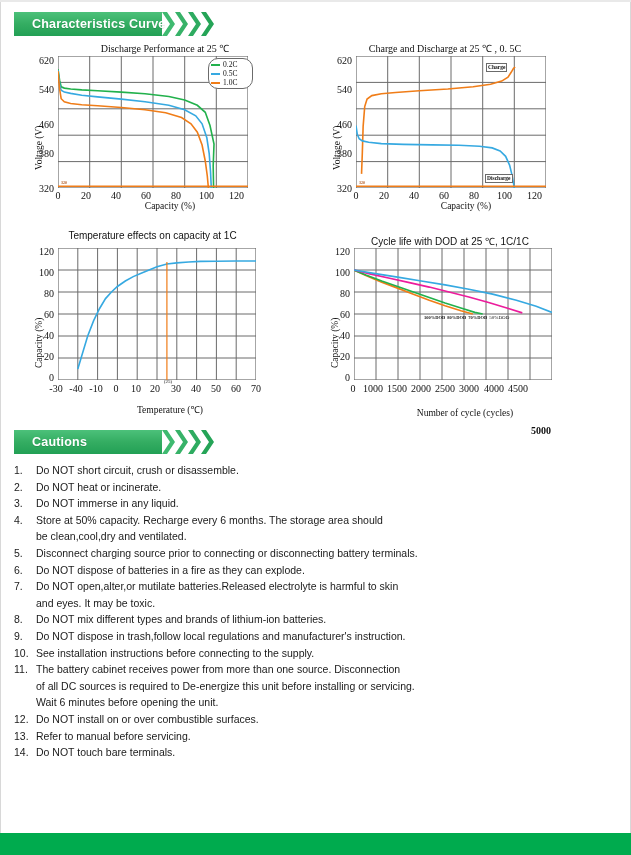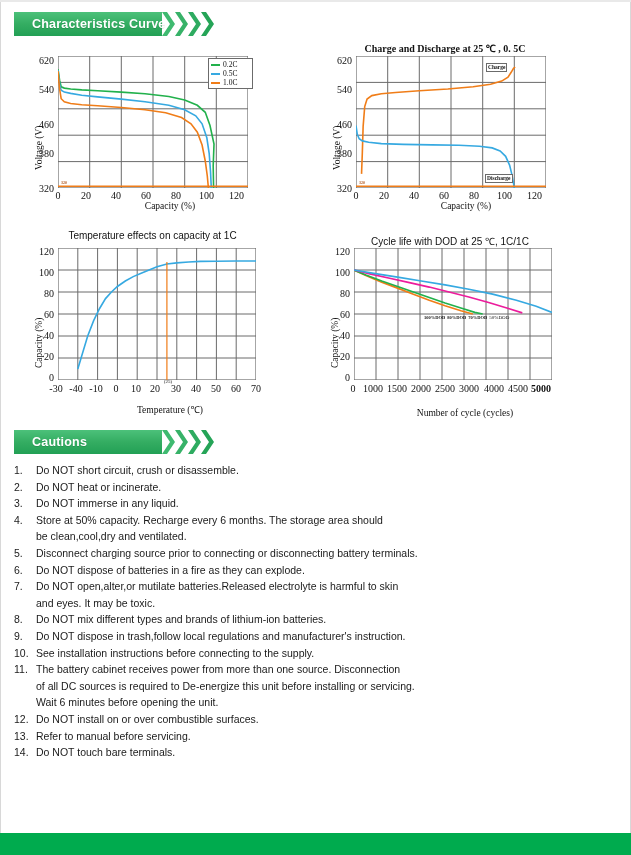--- a/index.html
+++ b/index.html
@@ -59,21 +59,21 @@
   .xlabel{
     position:absolute;text-align:center;font-size:9.5px;color:#111;white-space:nowrap;
   }
   .xlabel.serif{font-family:"Liberation Serif",serif;}
   .ytick,.xtick{
     position:absolute;font-size:10px;color:#111;white-space:nowrap;
   }
   .ytick{text-align:right;}
   .xtick{text-align:center;}
   .ytick.serif,.xtick.serif{font-family:"Liberation Serif",serif;}
-  .tick-bold{font-weight:bold;}
+  .tick-bold{font-weight:bold;margin-top:42px;}
 
   .legend-box{
     position:absolute;border:1px solid #6b6b6b;background:#fff;
     padding:1px 3px 1px 2px;
   }
   .legend-row{display:flex;align-items:center;height:9px;}
   .legend-swatch{width:9px;height:2px;margin-right:3px;flex:0 0 auto;}
   .legend-text{font-family:"Liberation Serif",serif;font-size:7.5px;color:#111;}
 
   .curve-tag{
@@ -138,20 +138,21 @@
         <svg width="13" height="24" viewBox="0 0 13 24">
           <path d="M0 0 L8 12 L0 24 L5 24 L13 12 L5 0 Z" fill="#25a457"></path>
         </svg>
       </div>
   </div>
 </div>
 
 <div class="charts">
 
   <div class="chart-cell" style="left:20px;top:0px;width:290px;height:185px;">
+    <div class="chart-title serif" style="position:absolute;left:0;top:3px;">Discharge Performance at 25 ℃</div>
     <div class="ylabel serif" style="left:14px;top:132px;">Voltage (V)</div>
     <div class="xlabel serif" style="left:40px;top:163px;width:220px;">Capacity (%)</div>
 
     <div class="ytick serif" style="left:12px;top:17px;width:22px;">620</div>
     <div class="ytick serif" style="left:12px;top:46px;width:22px;">540</div>
     <div class="ytick serif" style="left:12px;top:81px;width:22px;">460</div>
     <div class="ytick serif" style="left:12px;top:110px;width:22px;">380</div>
     <div class="ytick serif" style="left:12px;top:145px;width:22px;">320</div>
 
     <div class="xtick serif" style="left:31px;top:152px;width:14px;">0</div>
@@ -176,38 +177,38 @@
         <line x1="158.3" y1="0" x2="158.3" y2="132"></line>
       </g>
       <path d="M0,13.2 L1.58,24.2 L3.17,30.8 L6.33,32.1 L12.67,33 L23.75,33.9 L39.58,34.8 L63.33,36.1 L87.08,37.8 L110.83,40.5 L126.67,44 L139.33,49.3 L147.25,56.3 L152,69.5 L156,88 L155.2,110 L155.6,132" fill="none" stroke="#22b14c" stroke-width="1.6"></path>
       <path d="M0,14.1 L1.58,28.2 L3.17,34.3 L6.33,36.1 L12.67,37.4 L23.75,39.2 L39.58,40.9 L63.33,43.1 L87.08,45.8 L110.83,49.3 L126.67,53.7 L137.75,59.8 L144.08,67.8 L148.83,81.8 L151.2,97.7 L152.5,115.3 L153.3,132" fill="none" stroke="#36a9e1" stroke-width="1.6"></path>
       <path d="M0,15 L1.58,33 L3.17,42.7 L6.33,45.8 L12.67,47.5 L23.75,48.8 L39.58,49.7 L63.33,51.5 L87.08,53.7 L107.67,56.8 L123.5,61.6 L133,67.8 L139.33,76.2 L144.08,89 L147.25,105 L149.3,120 L150.4,132" fill="none" stroke="#f07d18" stroke-width="1.6"></path>
       <line x1="0" y1="130.2" x2="190" y2="130.2" stroke="#f07d18" stroke-width="1.4"></line>
     </svg>
 
     <div class="mini-tag" style="left:41px;top:142px;">320</div>
 
-    <div class="legend-box" style="left:188px;top:20px;width:38px;">
+    <div class="legend-box" style="left:188px;top:20px;width:38px;border-radius:10px;">
       <div class="legend-row">
         <span class="legend-swatch" style="background:#22b14c;"></span>
         <span class="legend-text">0.2C</span>
       </div>
       <div class="legend-row">
         <span class="legend-swatch" style="background:#36a9e1;"></span>
         <span class="legend-text">0.5C</span>
       </div>
       <div class="legend-row">
         <span class="legend-swatch" style="background:#f07d18;"></span>
         <span class="legend-text">1.0C</span>
       </div>
     </div>
   </div>
 
   <div class="chart-cell" style="left:320px;top:0px;width:300px;height:185px;">
-    <div class="chart-title serif" style="position:absolute;left:0;top:3px;width:250px;font-weight:bold;">Charge and Discharge  at 25 ℃ , 0. 5C</div>
+    <div class="chart-title serif" style="position:absolute;left:0;top:3px;width:250px;">Charge and Discharge  at 25 ℃ , 0. 5C</div>
     <div class="ylabel serif" style="left:12px;top:132px;">Voltage (V)</div>
     <div class="xlabel serif" style="left:36px;top:163px;width:220px;">Capacity (%)</div>
 
     <div class="ytick serif" style="left:10px;top:17px;width:22px;">620</div>
     <div class="ytick serif" style="left:10px;top:46px;width:22px;">540</div>
     <div class="ytick serif" style="left:10px;top:81px;width:22px;">460</div>
     <div class="ytick serif" style="left:10px;top:110px;width:22px;">380</div>
     <div class="ytick serif" style="left:10px;top:145px;width:22px;">320</div>
 
     <div class="xtick serif" style="left:29px;top:152px;width:14px;">0</div>

